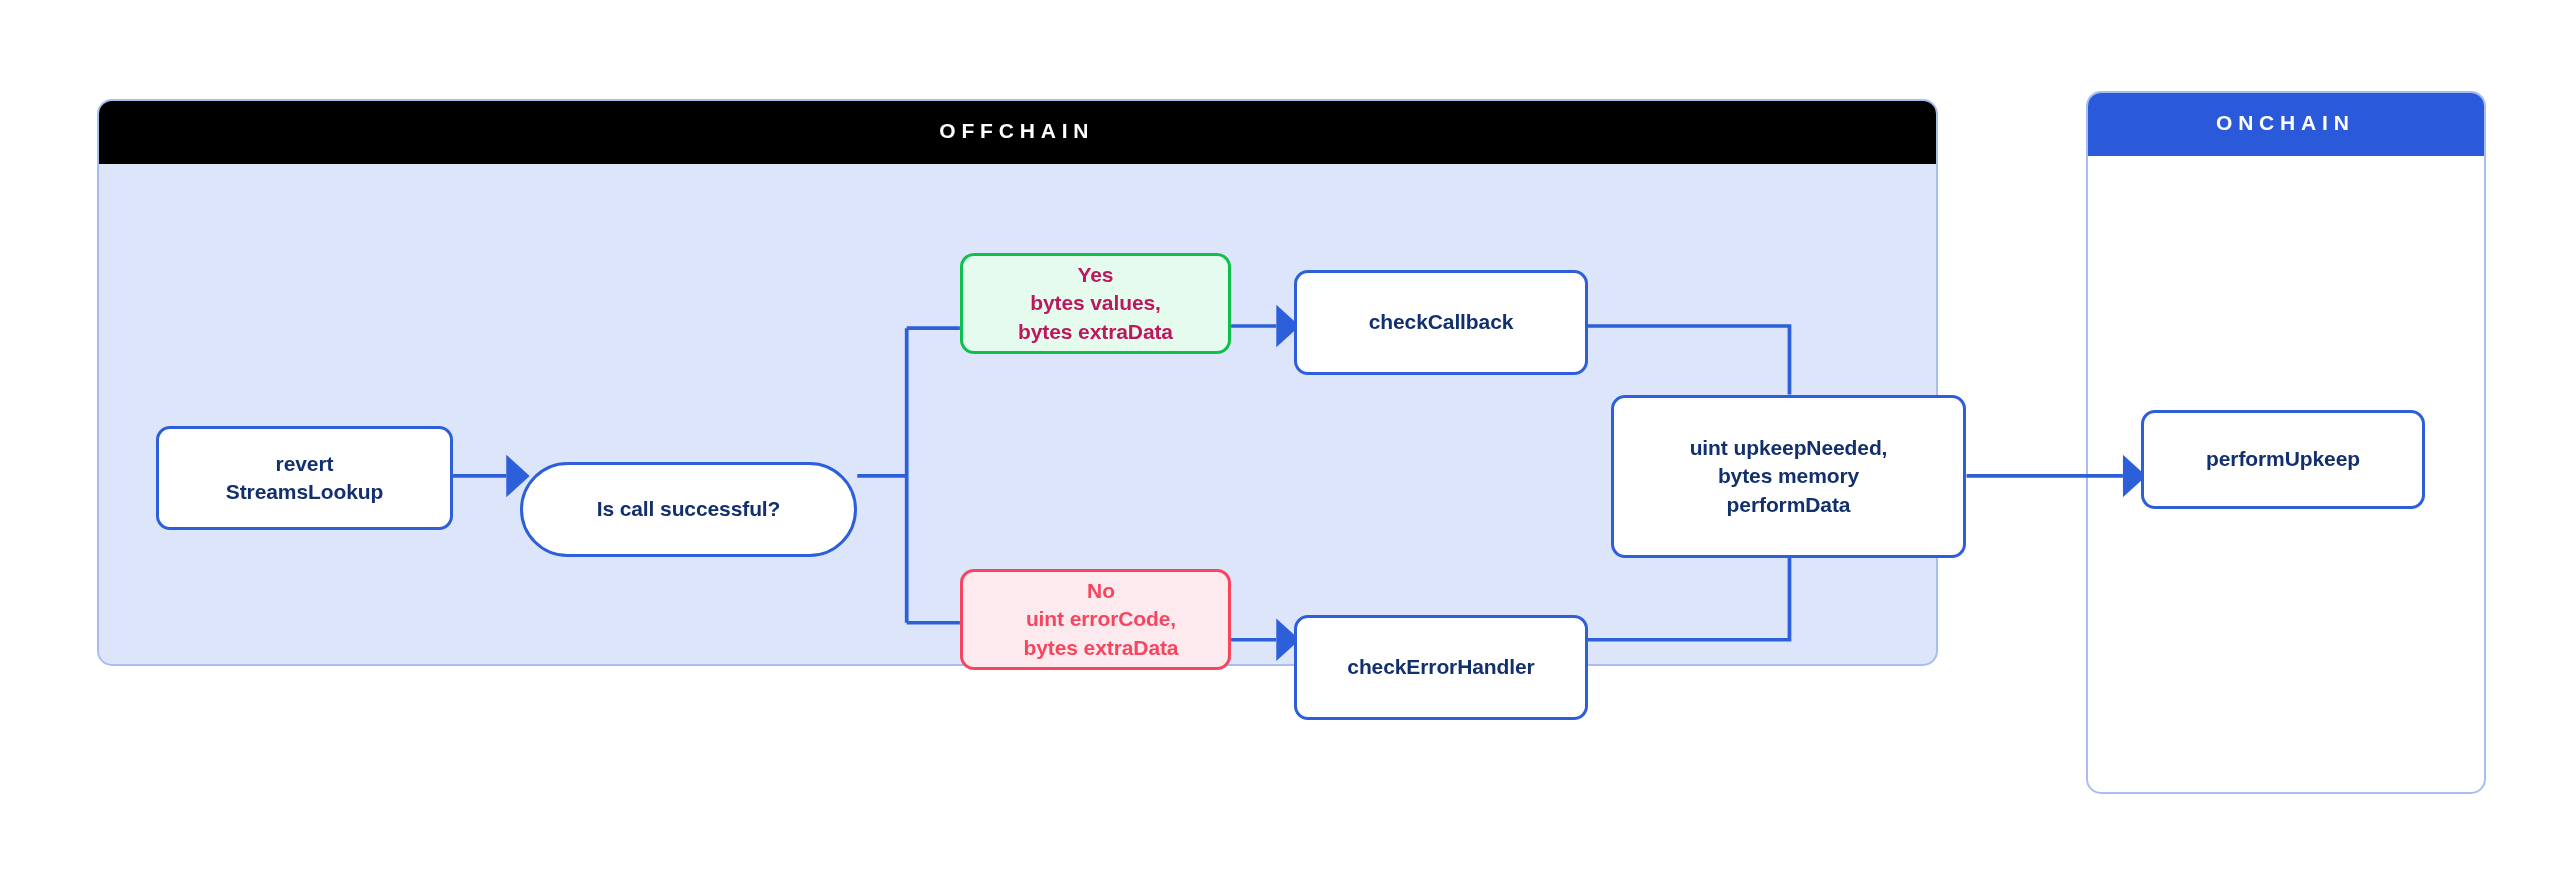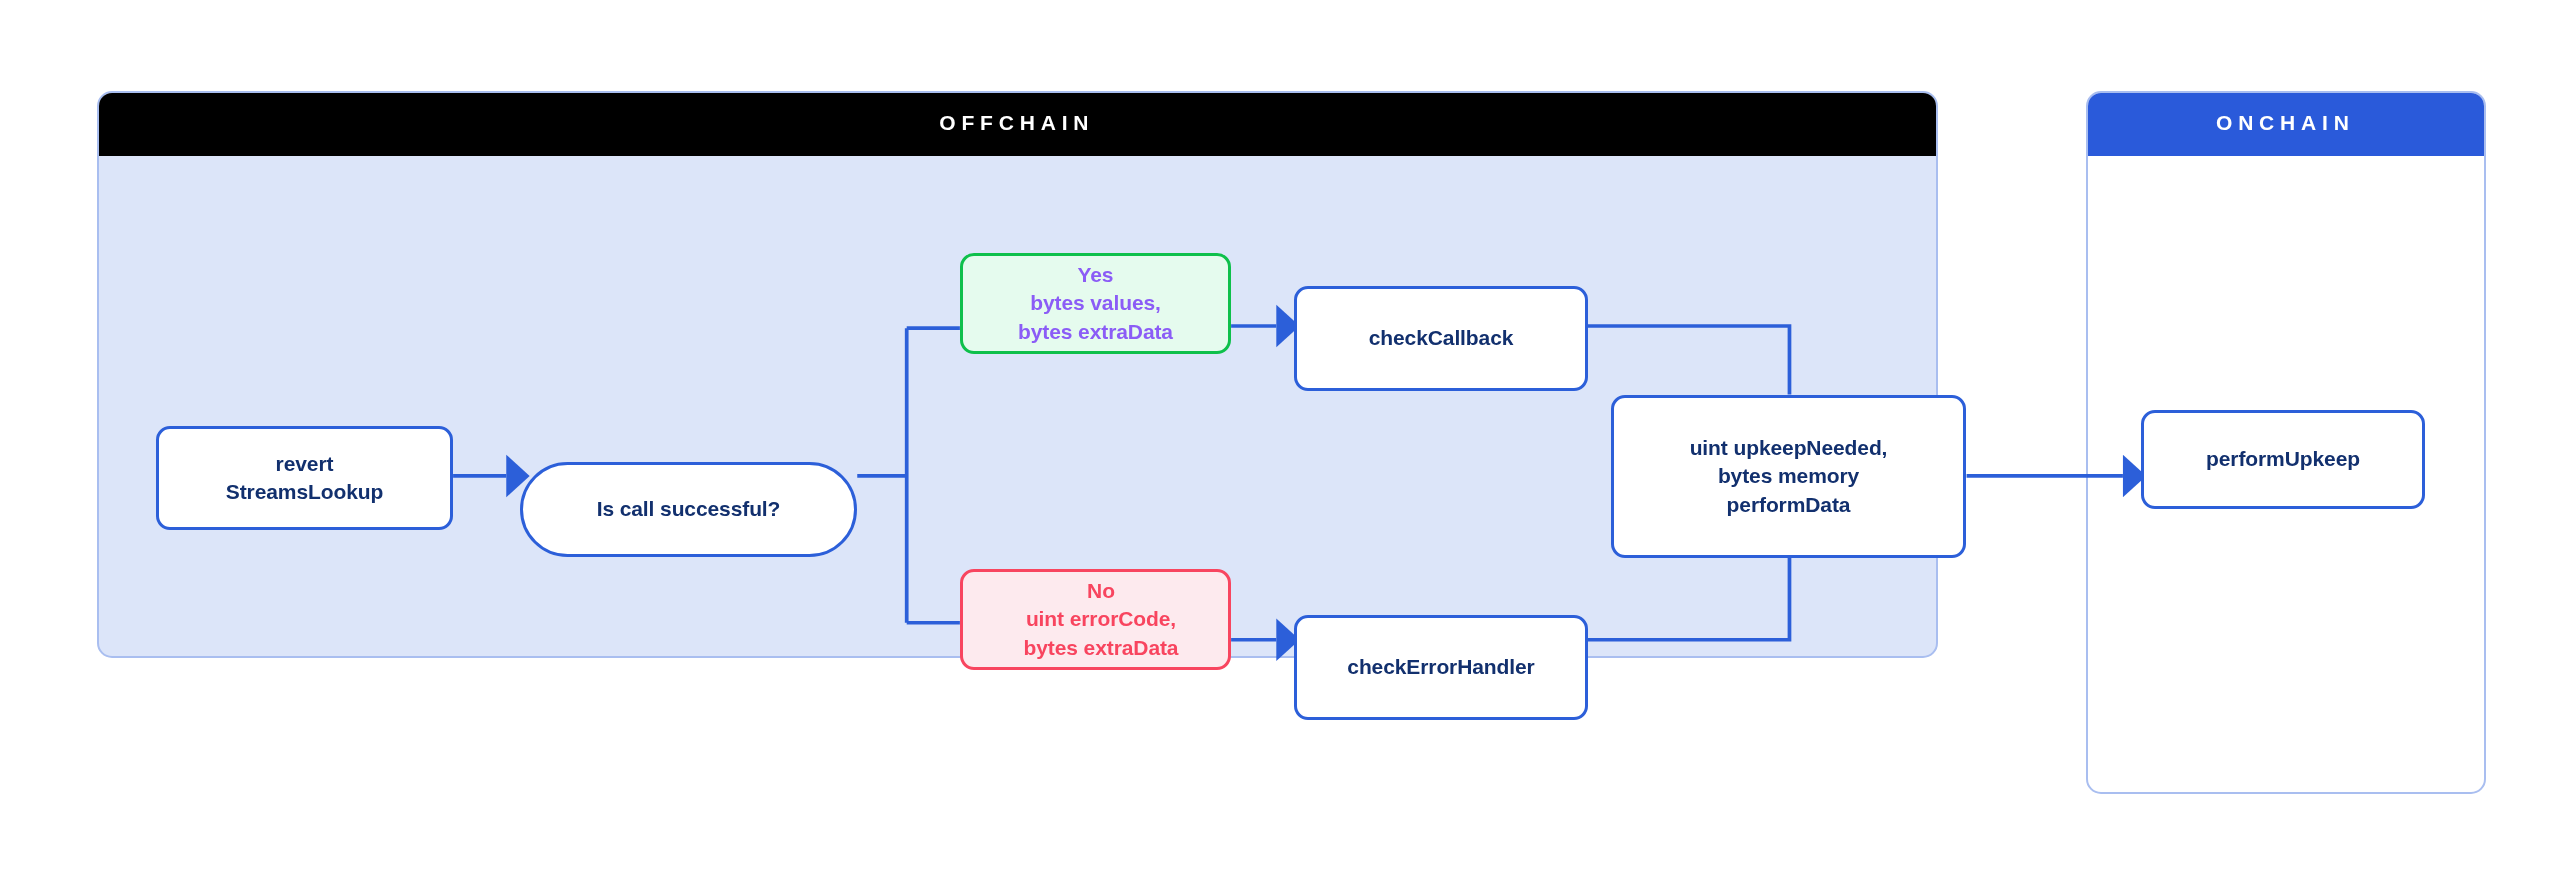--- a/index.html
+++ b/index.html
@@ -21,21 +21,21 @@
 
   
   .panel {
     position: absolute;
     box-sizing: border-box;
     border-radius: 15px;
     overflow: hidden;
   }
   .panel-offchain {
     left: 97px;
-    top: 91px;
+    top: 99px;
     width: 1841px;
     height: 567px;
     background: #dce5f9;
     border: 2.7px solid #a9bef0;
   }
   .panel-onchain {
     left: 2086px;
     top: 91px;
     width: 400px;
     height: 703px;
@@ -92,34 +92,34 @@
     letter-spacing: -0.1px;
     white-space: pre-line;
   }
   .node.pill {
     border-radius: 531px;
     margin-top: 33px;
   }
   .node.green {
     background: #e5fbee;
     border-color: #0ec04b;
-    color: #8b5cf6;
+    color: #be185d;
   }
   .node.red {
     background: #fdeaee;
     border-color: #f8455f;
     color: #f8455f;
     padding-left: 11px;
   }
 
   .n-revert        { left: 156px;  top: 426px;  width: 297px;  height: 104px; }
   .n-decision      { left: 520px;  top: 429px;  width: 337px;  height: 95px; }
   .n-yes           { left: 960px; top: 253px;  width: 271px;  height: 101px; }
   .n-no            { left: 960px; top: 569px; width: 271px;  height: 101px; }
-  .n-checkcallback { left: 1294px; top: 286px;  width: 294px;  height: 105px; }
+  .n-checkcallback { left: 1294px; top: 270px;  width: 294px;  height: 105px; }
   .n-checkerror    { left: 1294px; top: 587px; width: 294px;  height: 105px; margin-top: 28px; }
   .n-upkeepneeded  { left: 1611px; top: 395px;  width: 355px;  height: 163px; }
   .n-performupkeep { left: 2141px; top: 410px;  width: 284px;  height: 99px; }
 </style>
 </head>
 <body>
 
 <div id="stage">
 
   <div class="panel panel-offchain">

